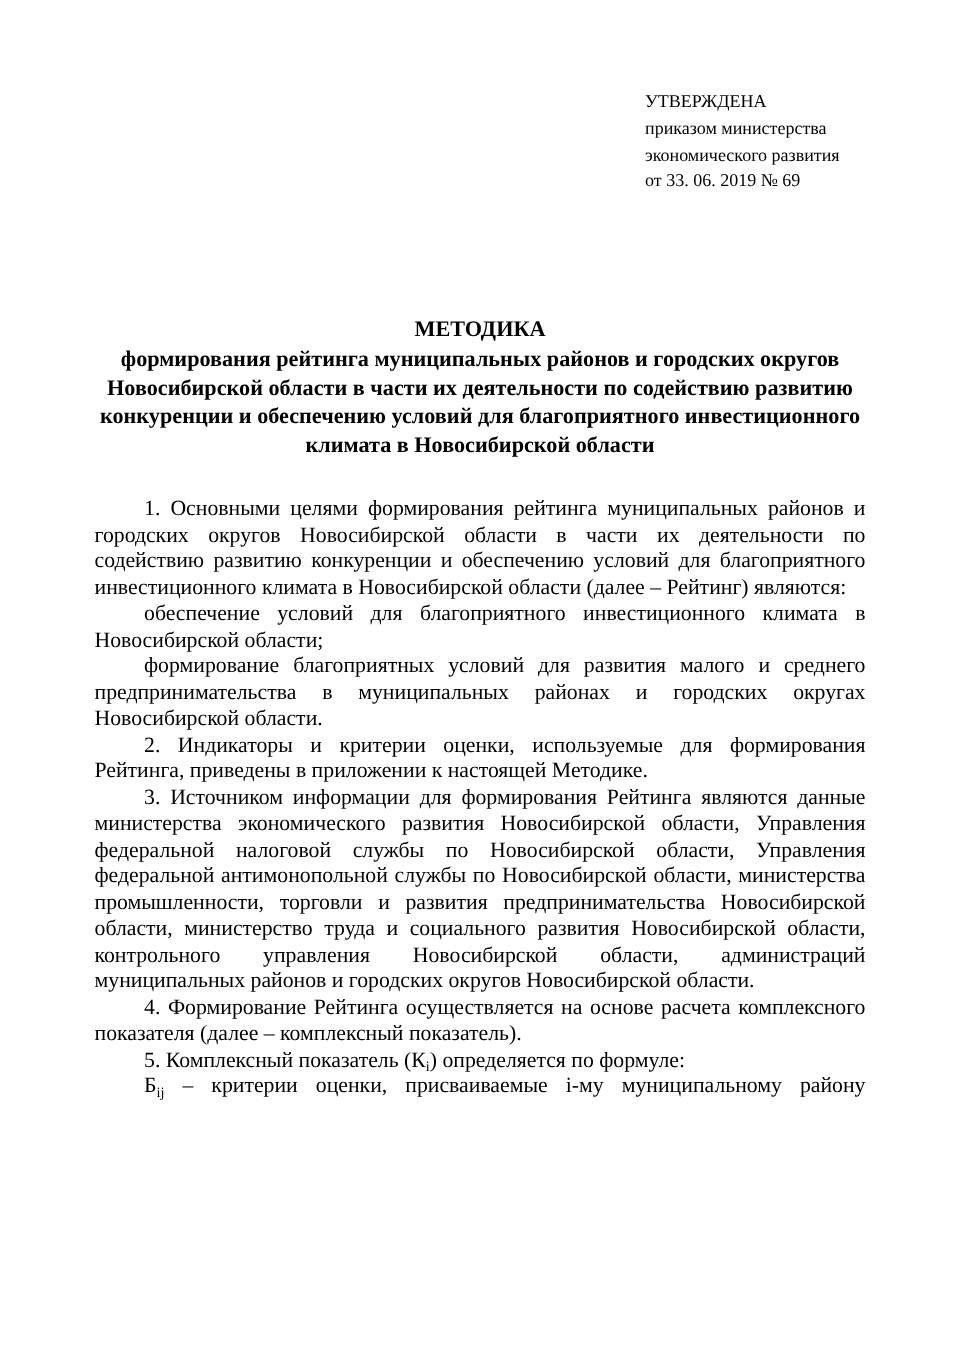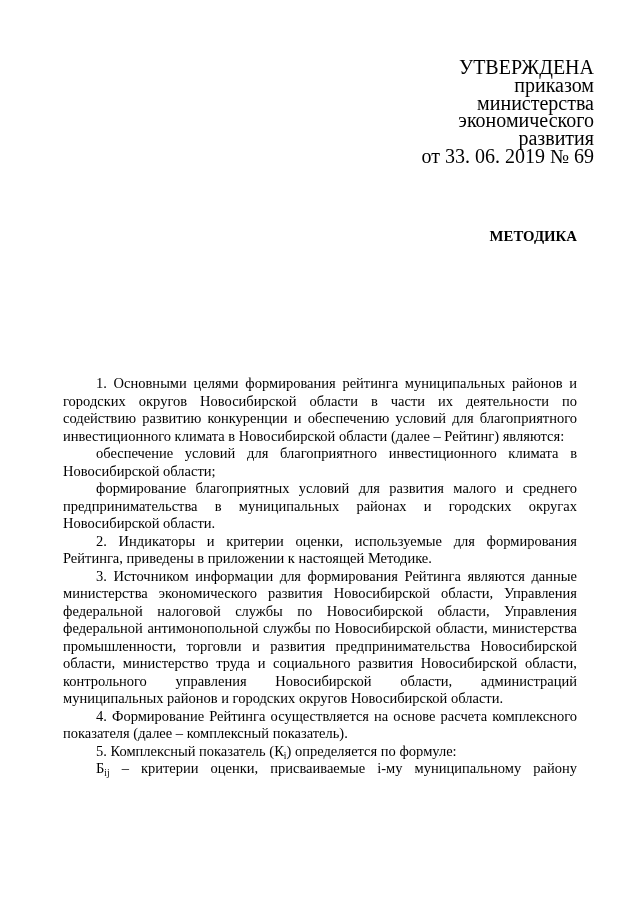--- a/index.html
+++ b/index.html
@@ -9,47 +9,45 @@
     width: 640px;
     height: 905px;
     background: #ffffff;
     color: #000000;
     font-family: "Liberation Serif", "DejaVu Serif", serif;
     overflow: hidden;
   }
   .approval {
     position: absolute;
     top: 59px;
-    left: 402px;
+    left: 430px;
     width: 192px;
-    text-align: right;
-    font-size: 20px;
+    text-align: left;
+    font-size: 12px;
     line-height: 17.8px;
   }
   .title-block {
     position: absolute;
     top: 211px;
     left: 63px;
     width: 514px;
-    text-align: right;
+    text-align: center;
     font-weight: bold;
     font-size: 14.8px;
     line-height: 19px;
-    margin-top: 16px;
   }
   .doc-subtitle { margin-top: 1px; }
   .body-block {
     position: absolute;
     top: 331px;
     left: 63px;
     width: 514px;
     font-size: 14.5px;
     line-height: 17.5px;
     text-align: justify;
-    margin-top: 44px;
   }
   .body-block p { margin: 0; text-indent: 33px; }
   sub.s {
     font-size: 9.5px;
     line-height: 0;
     vertical-align: -3px;
   }
   .formula {
     text-align: center;
     text-indent: 0;
@@ -77,20 +75,21 @@
 
   <div class="approval">
     <div>УТВЕРЖДЕНА</div>
     <div>приказом министерства</div>
     <div>экономического развития</div>
     <div>от 33. 06. 2019 № 69</div>
   </div>
 
   <div class="title-block">
     <div>МЕТОДИКА</div>
+    <div class="doc-subtitle">формирования рейтинга муниципальных районов и городских округов Новосибирской области в части их деятельности по содействию развитию конкуренции и обеспечению условий для благоприятного инвестиционного климата в Новосибирской области</div>
   </div>
 
   <div class="body-block">
     <p>1. Основными целями формирования рейтинга муниципальных районов и городских округов Новосибирской области в части их деятельности по содействию развитию конкуренции и обеспечению условий для благоприятного инвестиционного климата в Новосибирской области (далее – Рейтинг) являются:</p>
     <p>обеспечение условий для благоприятного инвестиционного климата в Новосибирской области;</p>
     <p>формирование благоприятных условий для развития малого и среднего предпринимательства в муниципальных районах и городских округах Новосибирской области.</p>
     <p>2. Индикаторы и критерии оценки, используемые для формирования Рейтинга, приведены в приложении к настоящей Методике.</p>
     <p>3. Источником информации для формирования Рейтинга являются данные министерства экономического развития Новосибирской области, Управления федеральной налоговой службы по Новосибирской области, Управления федеральной антимонопольной службы по Новосибирской области, министерства промышленности, торговли и развития предпринимательства Новосибирской области, министерство труда и социального развития Новосибирской области, контрольного управления Новосибирской области, администраций муниципальных районов и городских округов Новосибирской области.</p>
     <p>4. Формирование Рейтинга осуществляется на основе расчета комплексного показателя (далее – комплексный показатель).</p>
 

